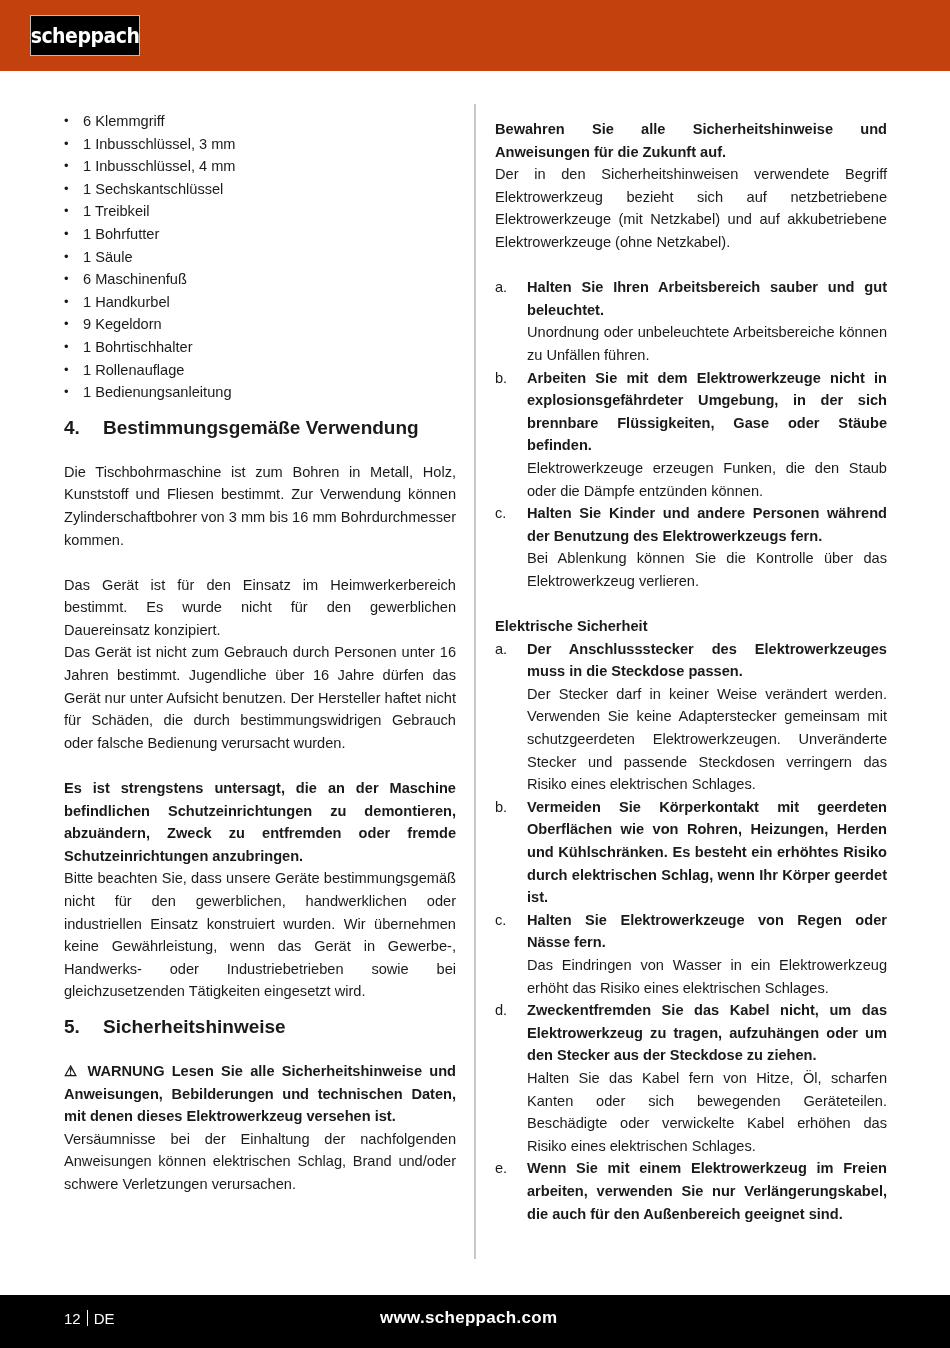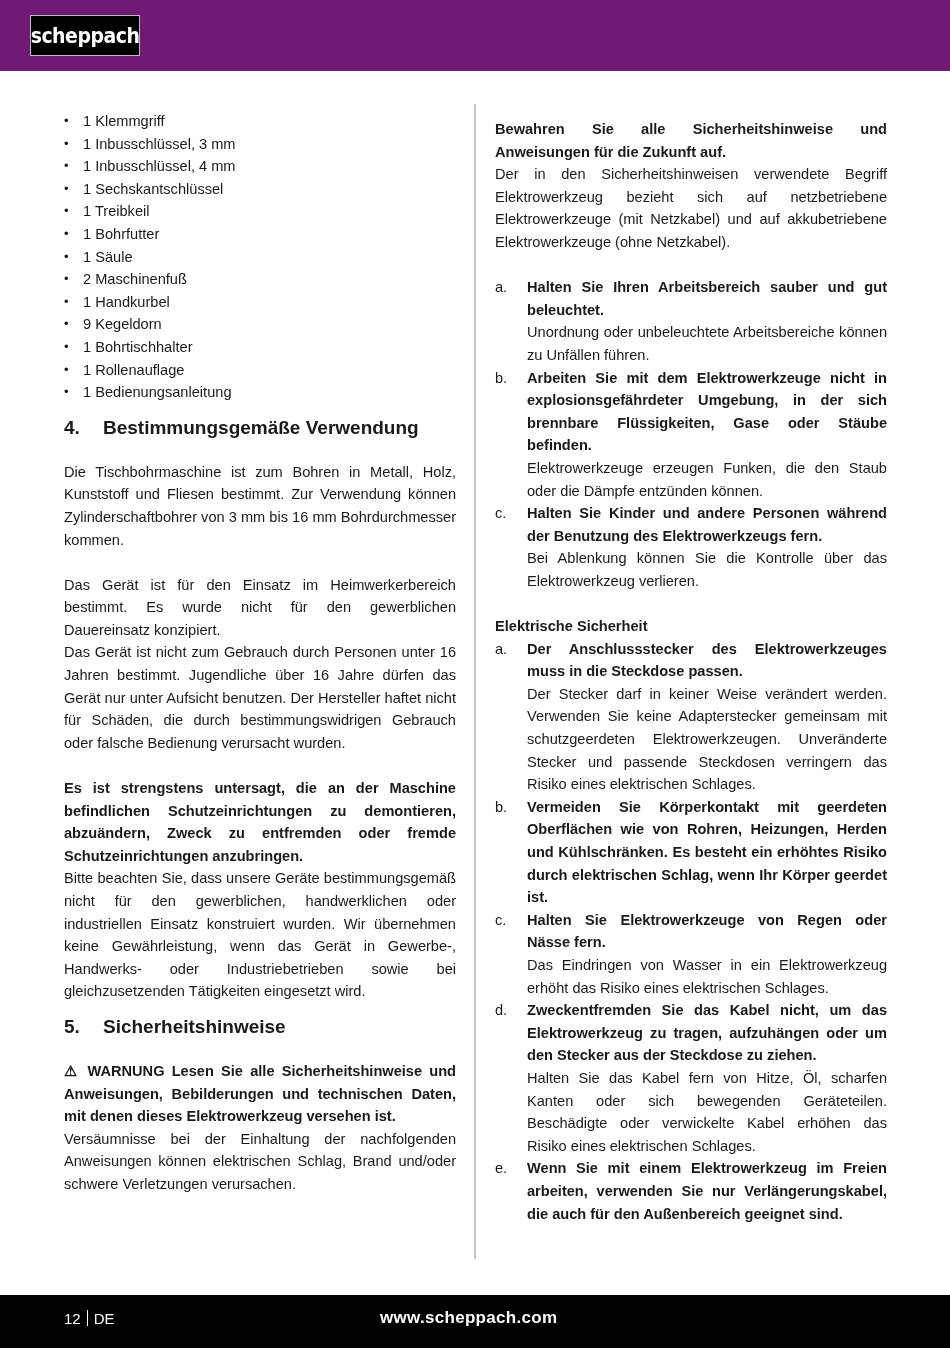--- a/index.html
+++ b/index.html
@@ -3,21 +3,21 @@
 <meta charset="utf-8">
 <style>
   html, body { margin: 0; padding: 0; }
   body {
     width: 950px; height: 1348px; position: relative; overflow: hidden;
     background: #ffffff; color: #1a1a1a;
     font-family: "Liberation Sans", sans-serif;
   }
   .header {
     position: absolute; left: 0; top: 0; width: 950px; height: 71px;
-    background: #701a75;
+    background: #c2410c;
   }
   .logo {
     position: absolute; left: 30px; top: 15px; width: 110px; height: 41px;
     background: #000; color: #fff;
     display: flex; align-items: center; justify-content: center;
     font-family: "DejaVu Sans Condensed", "DejaVu Sans", sans-serif;
     font-weight: bold; font-size: 21px; letter-spacing: -0.5px;
     border: 1px solid #bbb; box-sizing: border-box;
   }
   .col {
@@ -57,28 +57,28 @@
 <body>
 
 <div class="header">
   <div class="logo">scheppach</div>
 </div>
 
 <div class="divider"></div>
 
 <div class="col col-left">
   <ul class="bullets">
-    <li>1 Klemmgriff</li>
+    <li>6 Klemmgriff</li>
     <li>1 Inbusschlüssel, 3 mm</li>
     <li>1 Inbusschlüssel, 4 mm</li>
     <li>1 Sechskantschlüssel</li>
     <li>1 Treibkeil</li>
     <li>1 Bohrfutter</li>
     <li>1 Säule</li>
-    <li>2 Maschinenfuß</li>
+    <li>6 Maschinenfuß</li>
     <li>1 Handkurbel</li>
     <li>9 Kegeldorn</li>
     <li>1 Bohrtischhalter</li>
     <li>1 Rollenauflage</li>
     <li>1 Bedienungsanleitung</li>
   </ul>
 
   <div style="height:11px"></div>
   <h2>
     <span class="num">4.</span>

